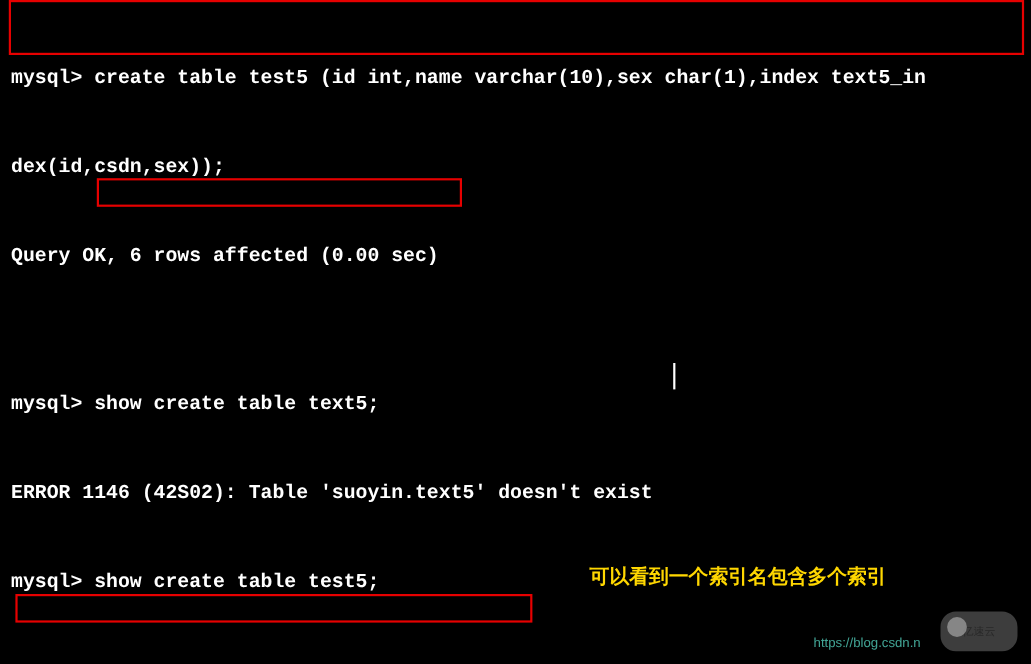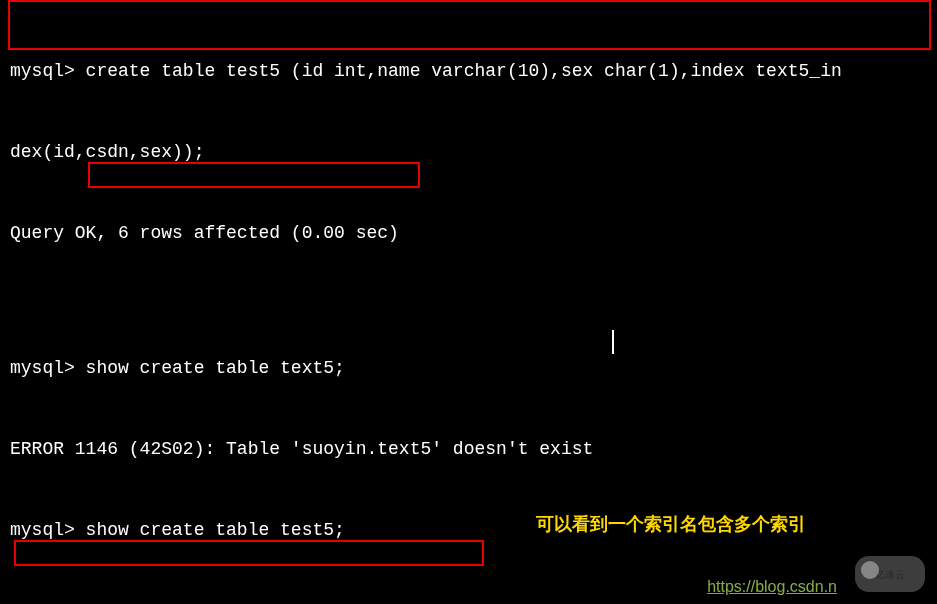--- a/index.html
+++ b/index.html
@@ -19,20 +19,21 @@
       position: relative;
       padding: 4px 10px;
     }
     .terminal {
       white-space: pre;
       position: relative;
     }
     .line {
       display: block;
       white-space: pre;
+      font-weight: bold;
     }
     .highlight-box1 {
       position: absolute;
       border: 2px solid #e60000;
       top: 0px;
       left: 8px;
       width: 923px;
       height: 50px;
       pointer-events: none;
     }
@@ -58,27 +59,26 @@
       position: absolute;
       color: #ffd700;
       font-family: 'Microsoft YaHei', SimHei, sans-serif;
       font-size: 18px;
       font-weight: bold;
       top: 511px;
       left: 536px;
     }
     .watermark {
       position: absolute;
-      color: #bef264;
+      color: #5eead4;
       font-family: Arial, sans-serif;
-      font-size: 16px;
+      font-size: 12px;
       top: 575px;
       right: 100px;
       opacity: 0.7;
-      text-decoration: underline;
     }
     .cursor {
       position: absolute;
       width: 2px;
       height: 24px;
       background: #fff;
       top: 330px;
       left: 612px;
     }
     .logo {

